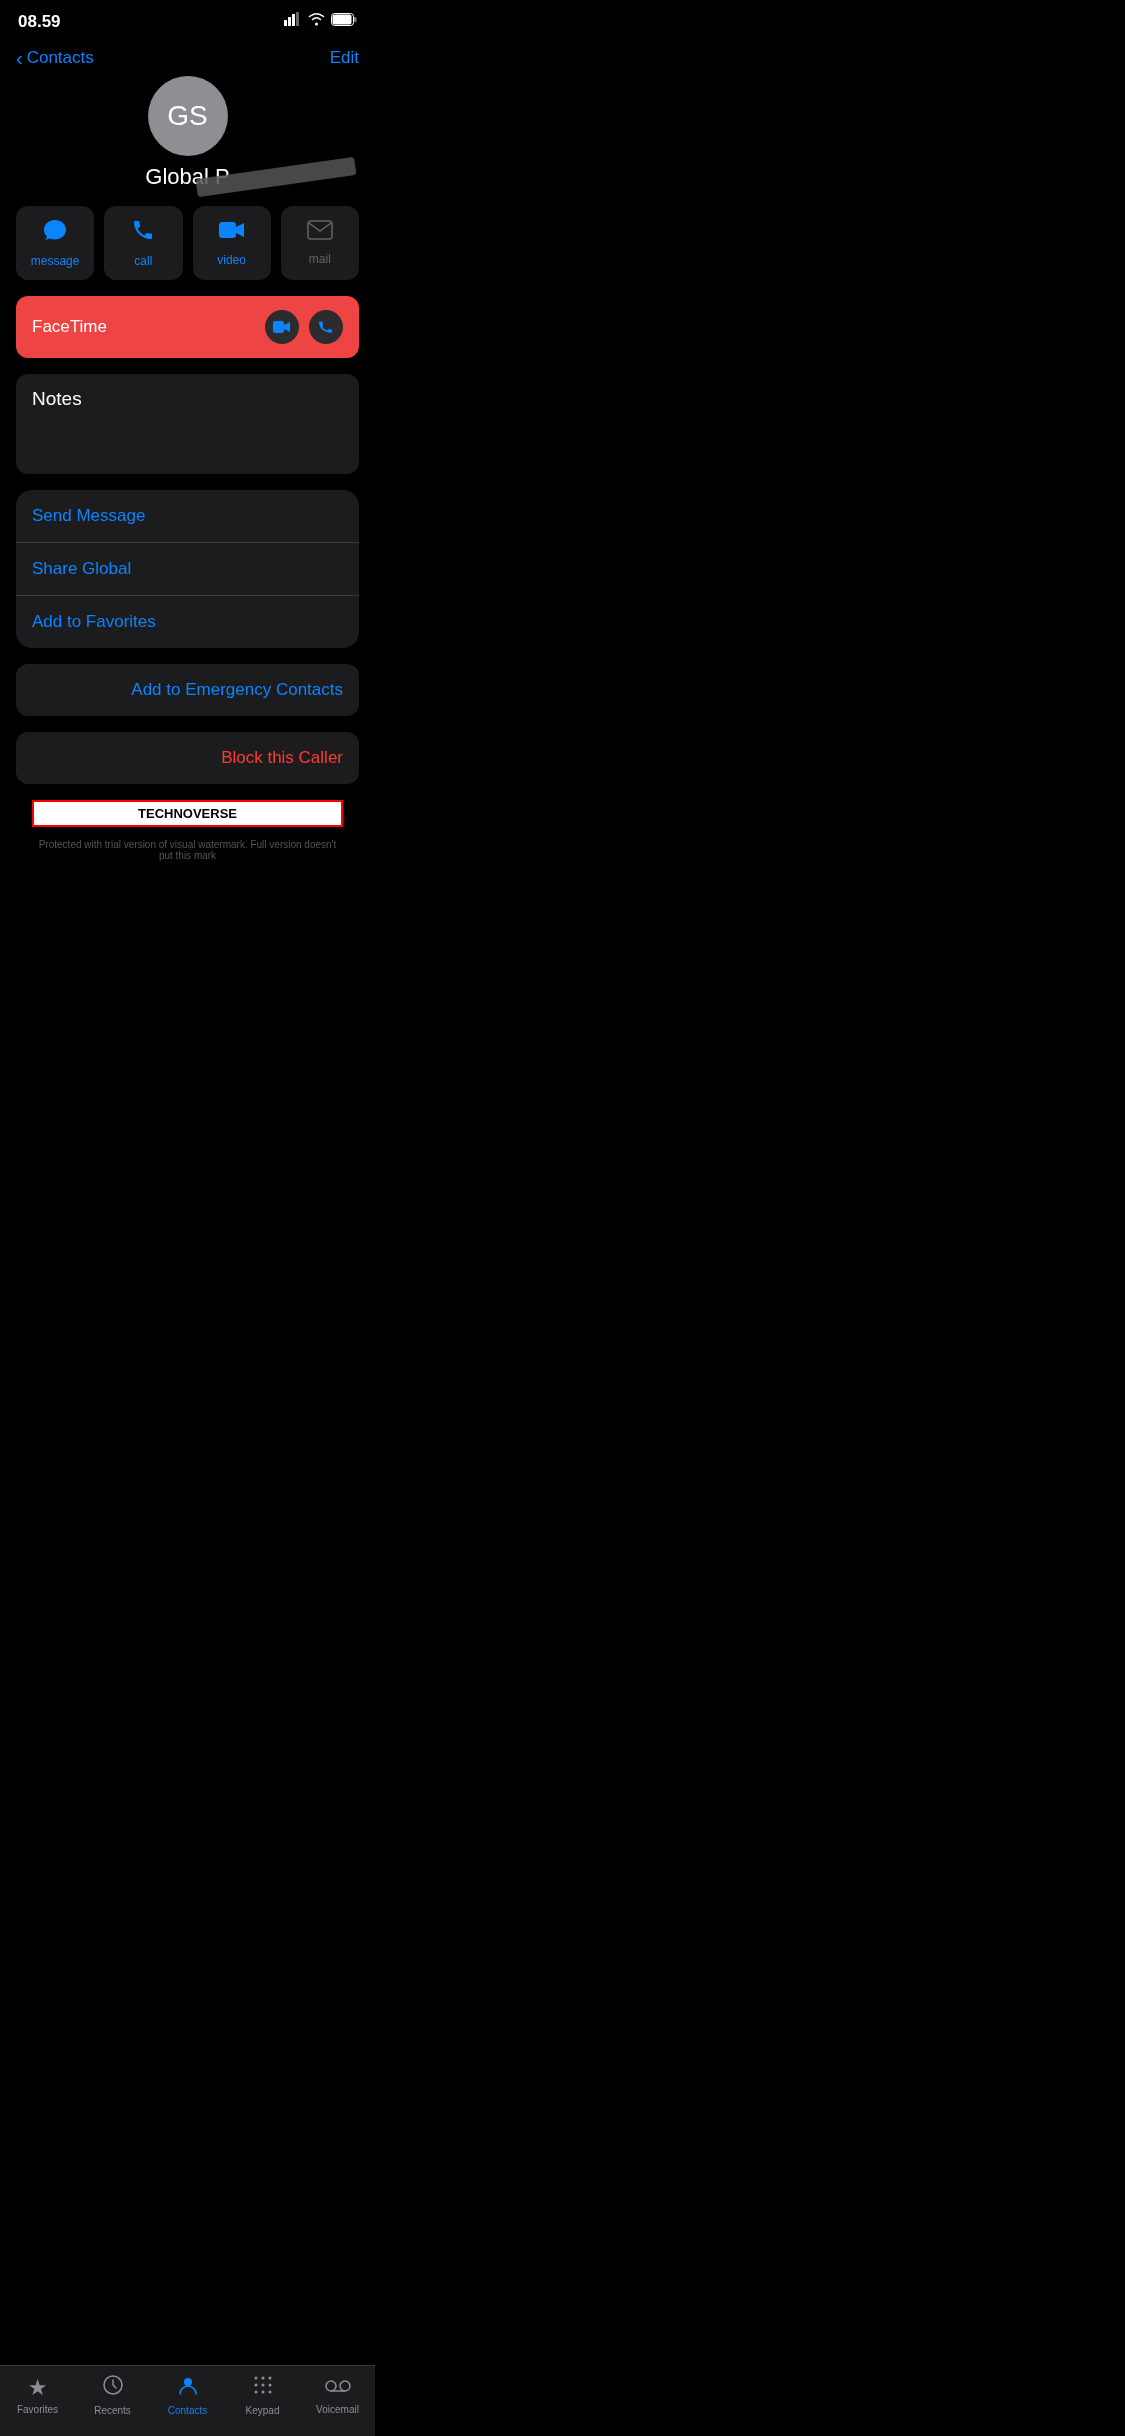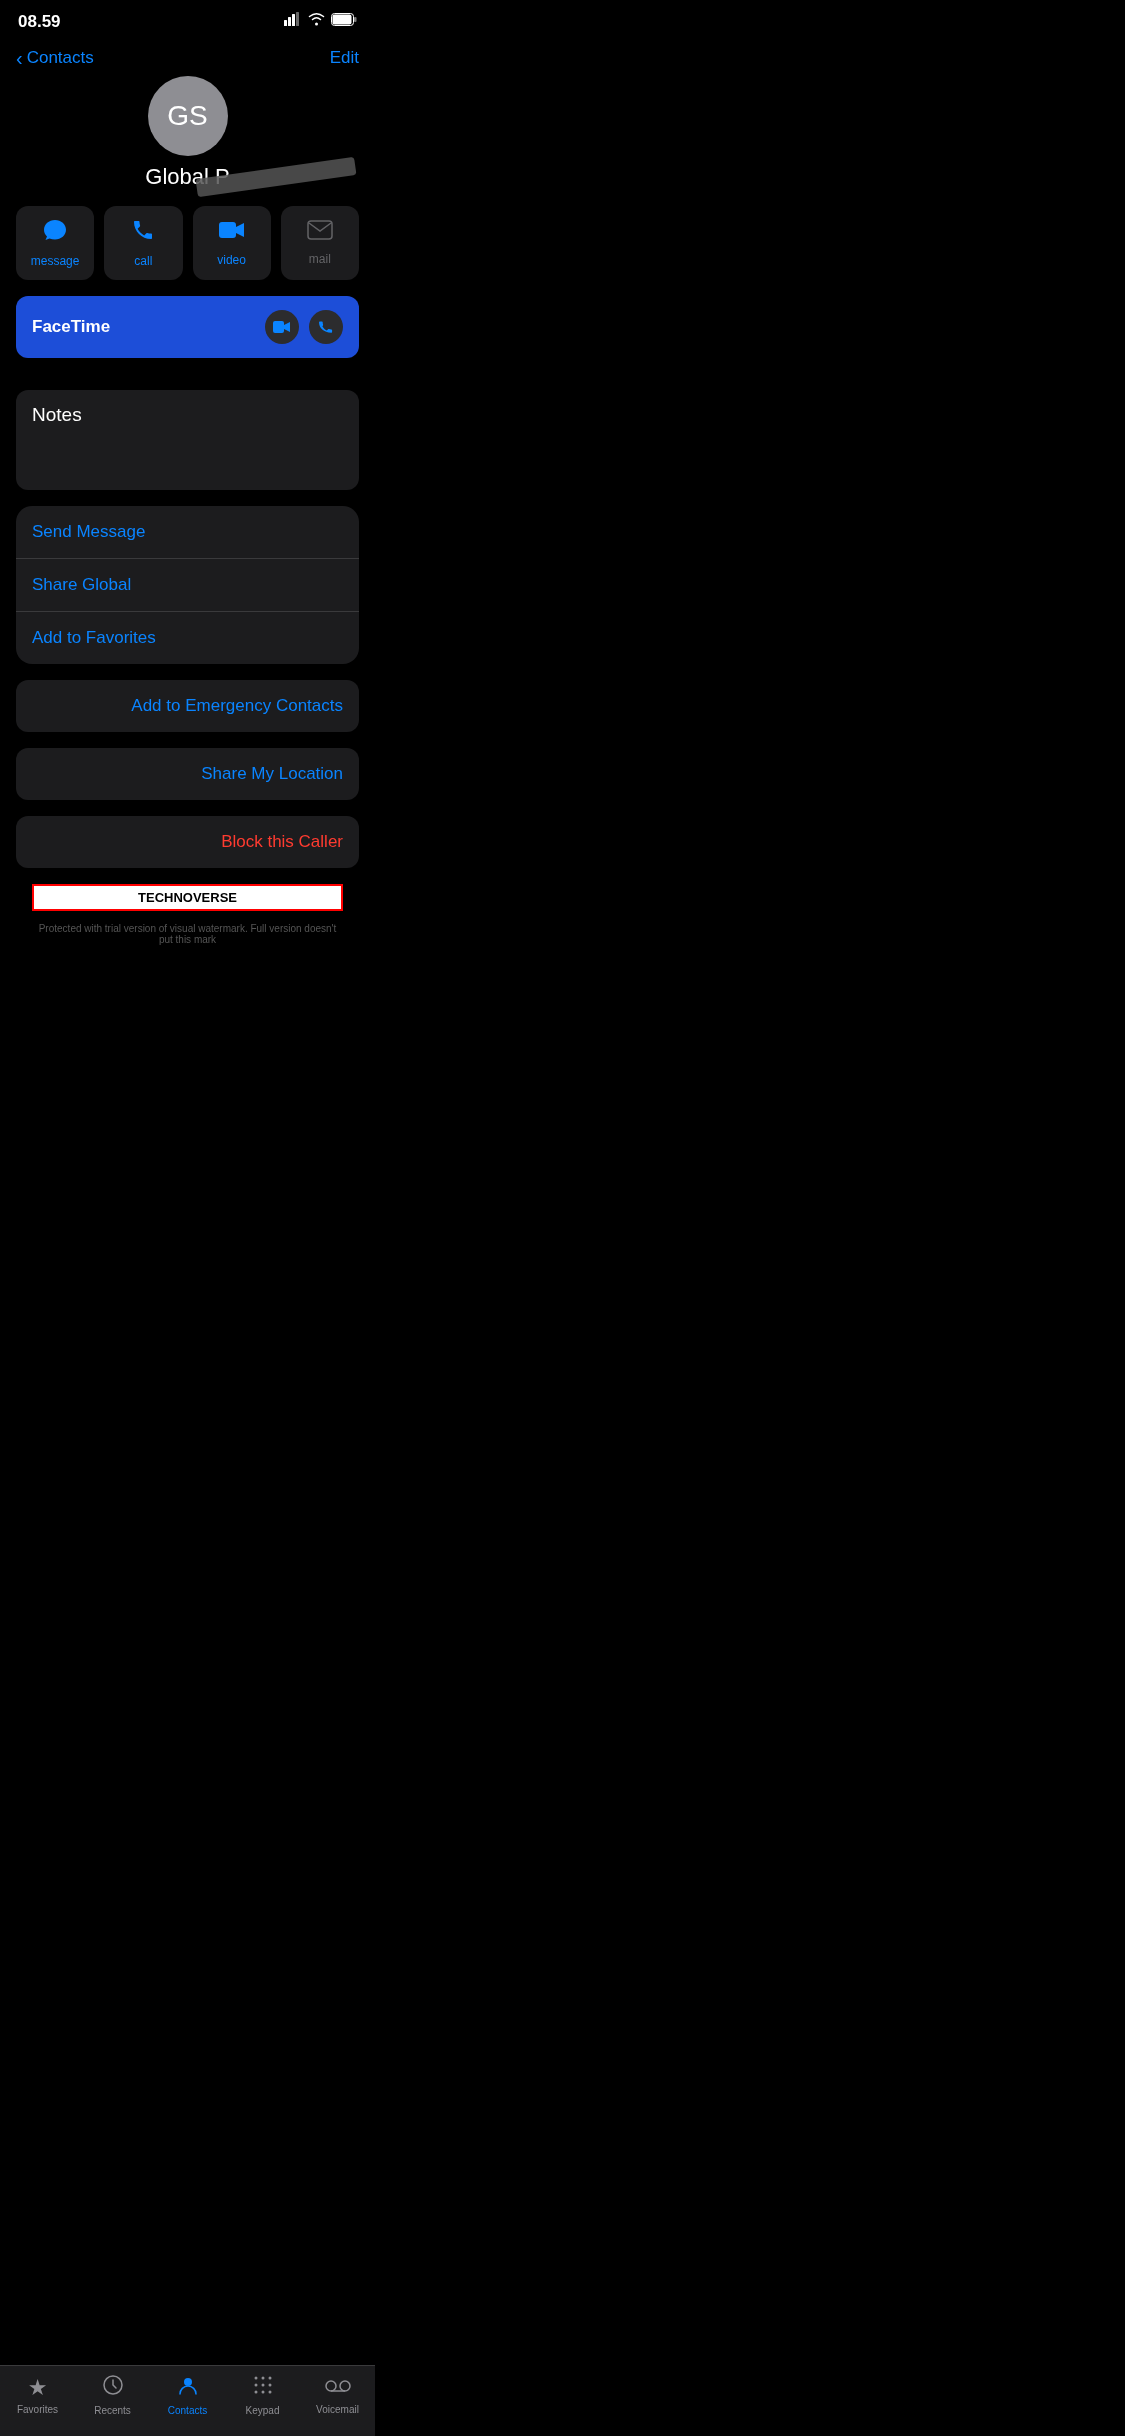--- a/index.html
+++ b/index.html
@@ -127,25 +127,24 @@
     .action-btn-label {
       font-size: 12px;
       color: #0A84FF;
     }
     .action-btn-label.dimmed {
       color: #636366;
     }
 
     
     .section-card {
-      background: #1d4ed8;
+      background: #ef4444;
       border-radius: 12px;
-      margin: 0 16px 32px;
+      margin: 0 16px 16px;
       overflow: hidden;
-      font-weight: bold;
     }
     .facetime-row {
       display: flex;
       align-items: center;
       justify-content: space-between;
       padding: 14px 16px;
     }
     .facetime-label {
       font-size: 17px;
       color: #fff;
@@ -389,23 +388,20 @@
     </div>
     <div class="action-list-item">
       <span>Add to Favorites</span>
     </div>
   </div>
 
   <div class="single-action-card">
     <span>Add to Emergency Contacts</span>
   </div>
 
-  <div class="single-action-card">
-    <span>Share My Location</span>
-  </div>
 
   <div class="single-action-card danger">
     <span>Block this Caller</span>
   </div>
 
   <div style="margin: 16px 16px 0;">
     <div class="watermark">
       <span>TECHNOVERSE</span>
     </div>
     <div class="watermark-text">Protected with trial version of visual watermark. Full version doesn't put this mark</div>

